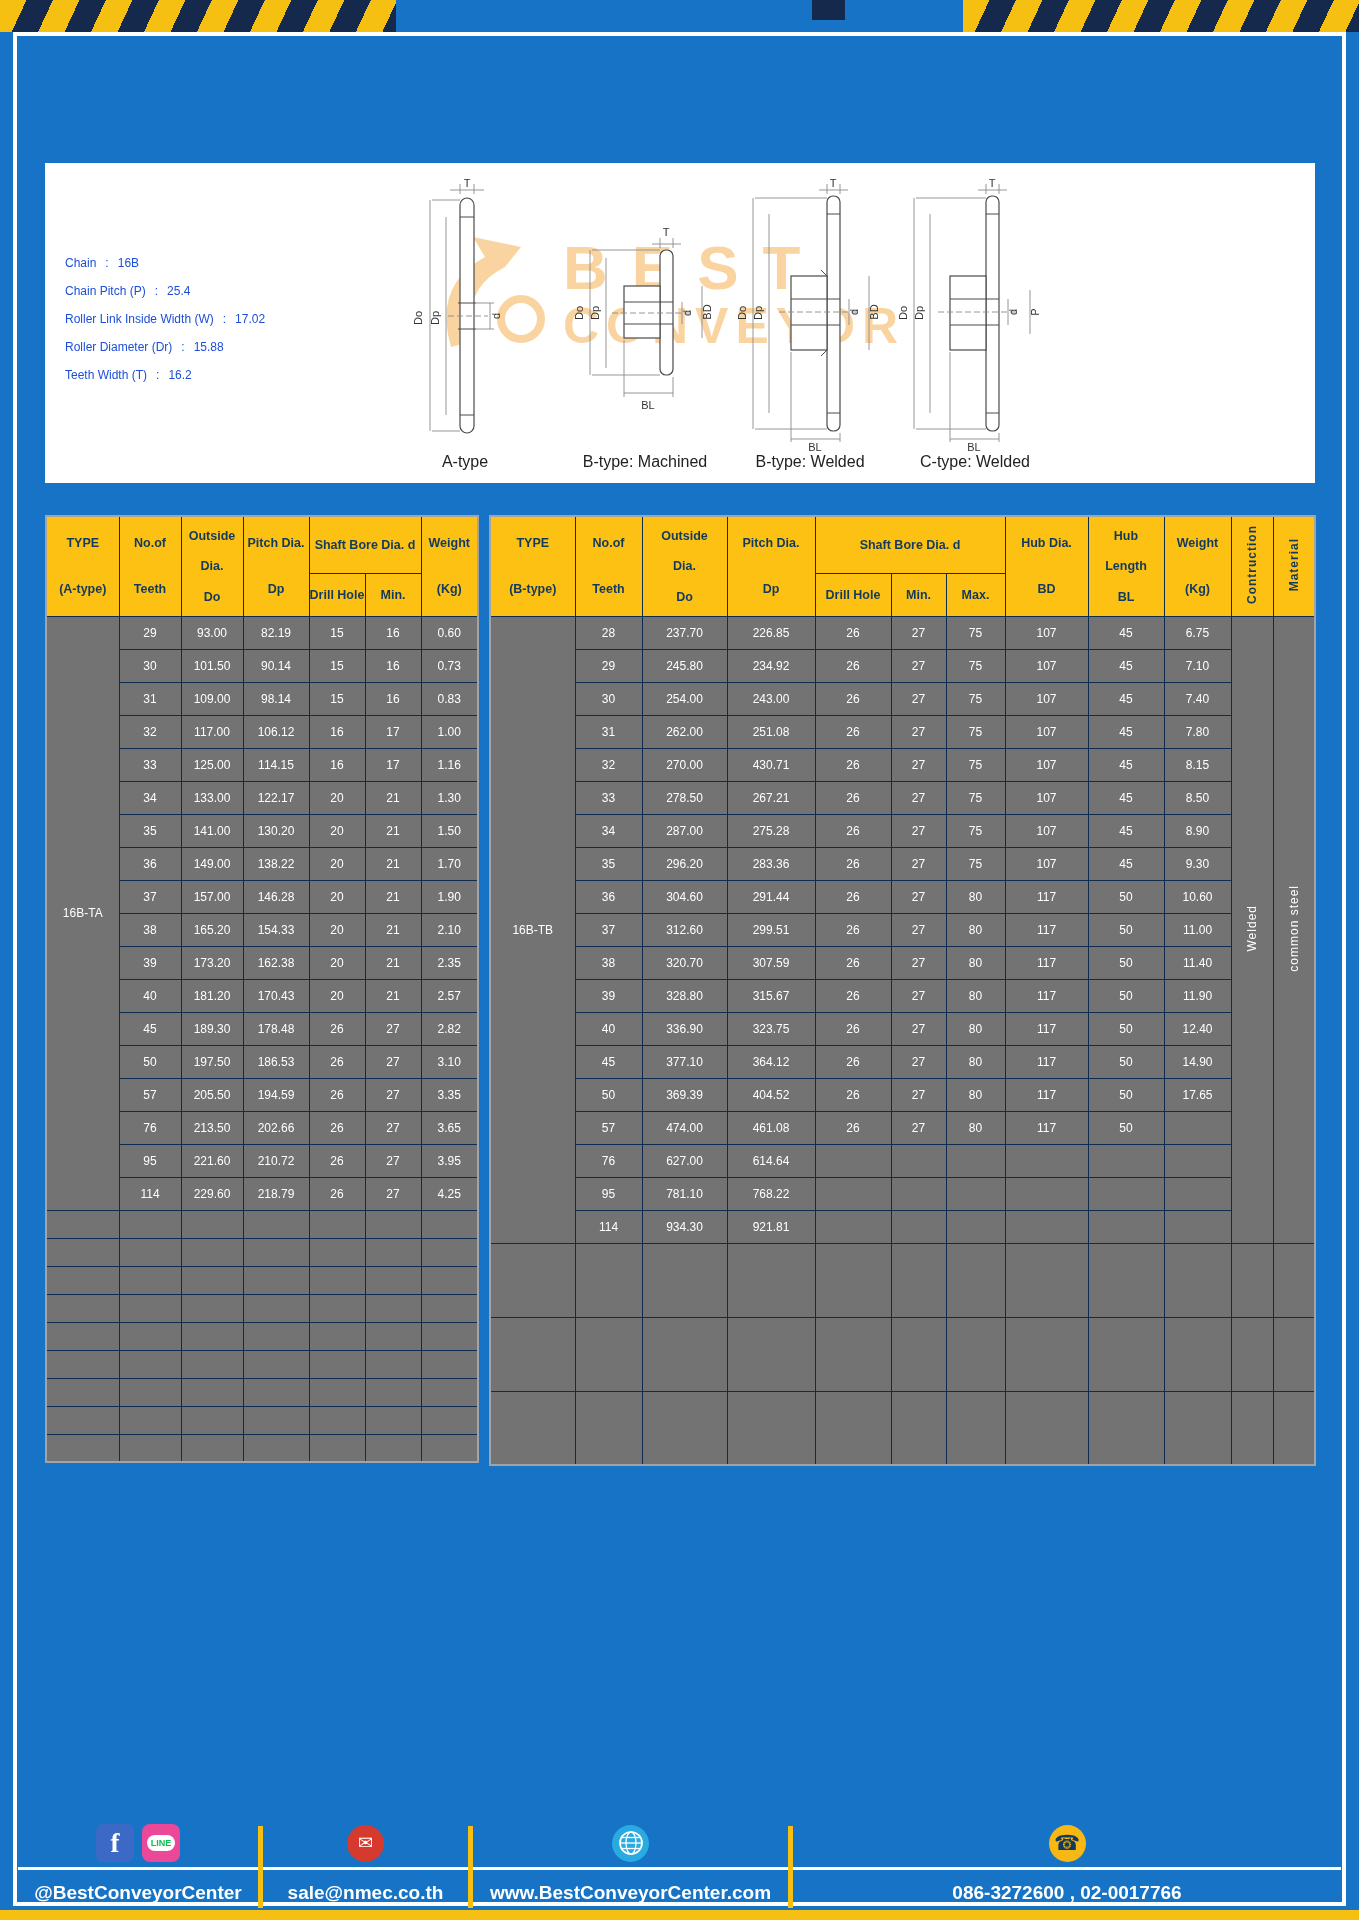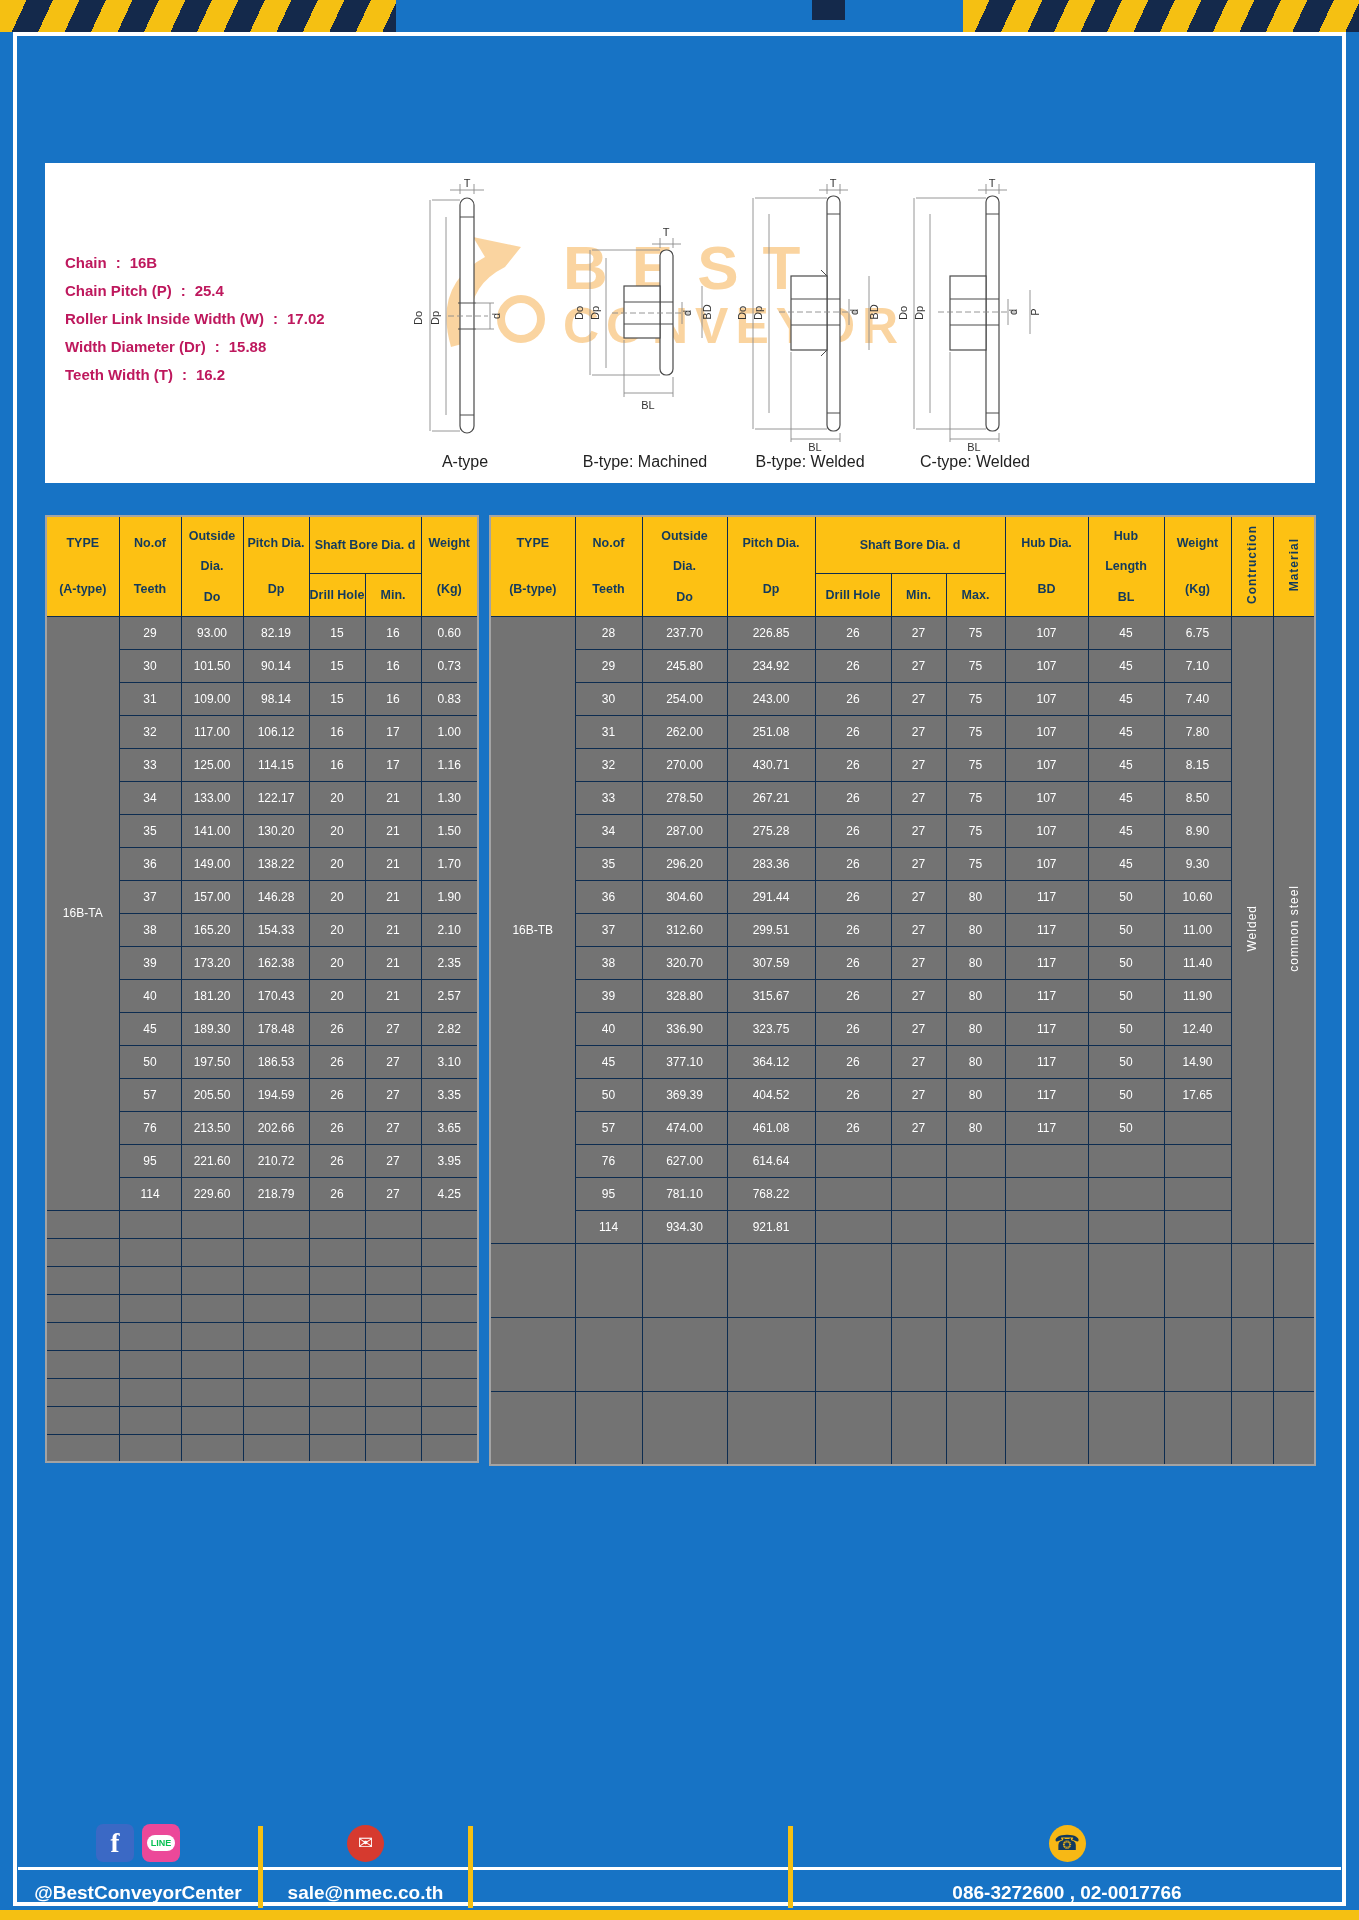--- a/index.html
+++ b/index.html
@@ -17,21 +17,21 @@
   .frame { position:absolute; left:13px; top:32px; width:1333px; height:1874px; border:4px solid #ffffff; }
   .bottom-strip { position:absolute; left:0; top:1910px; width:1359px; height:10px; background:#F5C012; }
 
   
   .banner { position:absolute; left:299px; top:55px; width:507px; height:85px; background:#F2B414;
     display:flex; align-items:center; justify-content:center; }
   .banner .title { font-size:56px; font-weight:bold; color:#14616E; letter-spacing:1px; }
 
   
   .diagram-box { position:absolute; left:45px; top:163px; width:1270px; height:320px; background:#ffffff; }
-  .specs { position:absolute; left:20px; top:86px; color:#be185d; font-size:15px; font-weight:bold; line-height:28px; white-space:nowrap; }
+  .specs { position:absolute; left:20px; top:86px; color:#1d4ed8; font-size:12px; font-weight:normal; line-height:28px; white-space:nowrap; }
   .spec-line .colon { margin:0 9px; }
 
   .watermark { position:absolute; left:388px; top:56px; display:flex; align-items:center; gap:10px; opacity:0.42; pointer-events:none; }
   .wm-lines { display:flex; flex-direction:column; line-height:1.04; font-weight:bold; color:#F59B1E; }
   .wm1 { font-size:62px; letter-spacing:24px; }
   .wm2 { font-size:50px; letter-spacing:7px; }
   .wm3 { font-size:50px; letter-spacing:22px; }
 
   .diag { position:absolute; top:15px; }
   .diag svg .ln { stroke:#4a4a4a; stroke-width:1.2; fill:#ffffff; }
@@ -94,21 +94,21 @@
       <div class="wm-lines">
         <span class="wm1">BEST</span>
         <span class="wm2">CONVEYOR</span>
       </div>
     </div>
 
     <div class="specs">
       <div class="spec-line"><span>Chain</span><span class="colon">:</span><span>16B</span></div>
       <div class="spec-line"><span>Chain Pitch (P)</span><span class="colon">:</span><span>25.4</span></div>
       <div class="spec-line"><span>Roller Link Inside Width (W)</span><span class="colon">:</span><span>17.02</span></div>
-      <div class="spec-line"><span>Width Diameter (Dr)</span><span class="colon">:</span><span>15.88</span></div>
+      <div class="spec-line"><span>Roller Diameter (Dr)</span><span class="colon">:</span><span>15.88</span></div>
       <div class="spec-line"><span>Teeth Width (T)</span><span class="colon">:</span><span>16.2</span></div>
     </div>
 
     <div class="diag" style="left:345px;">
       <svg width="150" height="275" viewBox="0 0 150 275">
         <line x1="70" y1="16" x2="70" y2="6" class="dim"></line>
           <line x1="84" y1="16" x2="84" y2="6" class="dim"></line>
         <line x1="60" y1="12" x2="94" y2="12" class="dim"></line>
         <text x="77" y="9" text-anchor="middle">T</text>
         <line x1="40" y1="22" x2="40" y2="253" class="dim"></line>
@@ -853,20 +853,34 @@
 
   <div class="fsec" style="left:263px; width:205px;">
     <div class="ficons">
       <div class="circ mail">
           <span>✉</span>
         </div>
     </div>
     <div class="ftext">sale@nmec.co.th</div>
   </div>
 
+  <div class="fsec" style="left:473px; width:315px;">
+    <div class="ficons">
+      <div class="circ globe">
+        <svg width="30" height="30" viewBox="0 0 30 30">
+          <circle cx="15" cy="15" r="11" fill="none" stroke="#fff" stroke-width="1.7"></circle>
+          <ellipse cx="15" cy="15" rx="5" ry="11" fill="none" stroke="#fff" stroke-width="1.3"></ellipse>
+          <line x1="4" y1="15" x2="26" y2="15" stroke="#fff" stroke-width="1.3"></line>
+          <line x1="6" y1="9.5" x2="24" y2="9.5" stroke="#fff" stroke-width="1.3"></line>
+          <line x1="6" y1="20.5" x2="24" y2="20.5" stroke="#fff" stroke-width="1.3"></line>
+        </svg>
+      </div>
+    </div>
+    <div class="ftext">www.BestConveyorCenter.com</div>
+  </div>
 
   <div class="fsec" style="left:793px; width:548px;">
     <div class="ficons">
       <div class="circ phone">
           <span>☎</span>
         </div>
     </div>
     <div class="ftext">086-3272600 , 02-0017766</div>
   </div>
 

